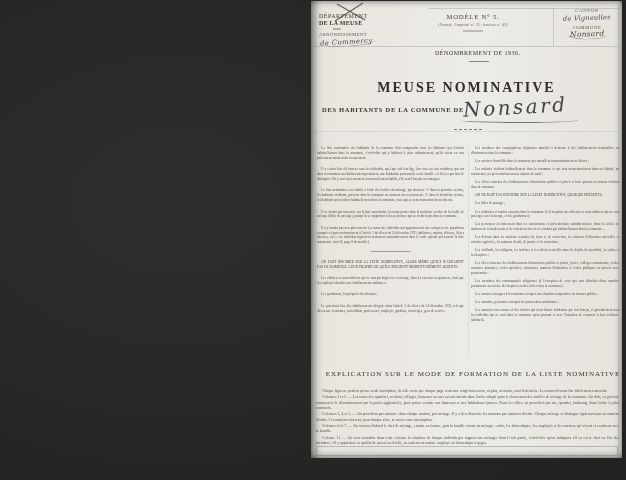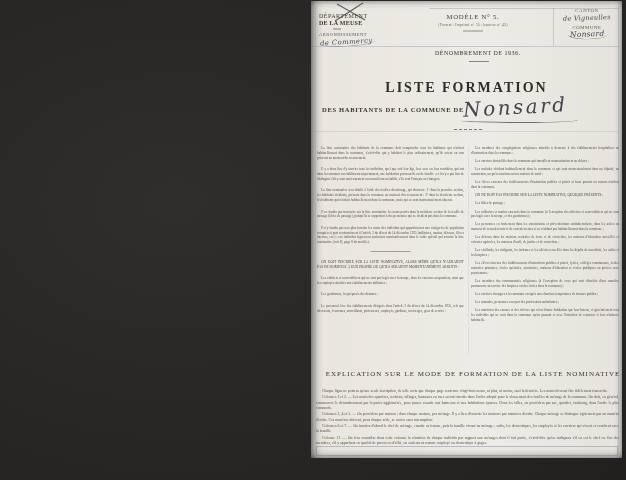--- a/index.html
+++ b/index.html
@@ -117,21 +117,21 @@
         <div class="commune-label">COMMUNE</div>
         <div><span class="hand commune-val">Nonsard</span></div>
       </div>
     </div>
 
     <div id="denombre">
       <div class="half nowrap">DÉNOMBREMENT DE 1936.</div>
     </div>
     <div id="denombre-rule"></div>
 
-    <div id="liste-title">LISTE FORMATION</div>
+    <div id="liste-title">MEUSE NOMINATIVE</div>
     <div id="subtitle">
       <div class="half nowrap">DES HABITANTS DE LA COMMUNE DE</div>
     </div>
     <div id="commune-big">Nonsard</div>
     <div id="flourish"></div>
     <div id="ornament"></div>
 
     <div id="col-left" class="col-wrap">
       <div class="col-in">
         <p>La liste nominative des habitants de la commune doit comprendre tous les habitants qui résident habituellement dans la commune, c'est-à-dire qui y habitent le plus ordinairement, qu'ils soient ou non présents au moment du recensement.</p>

